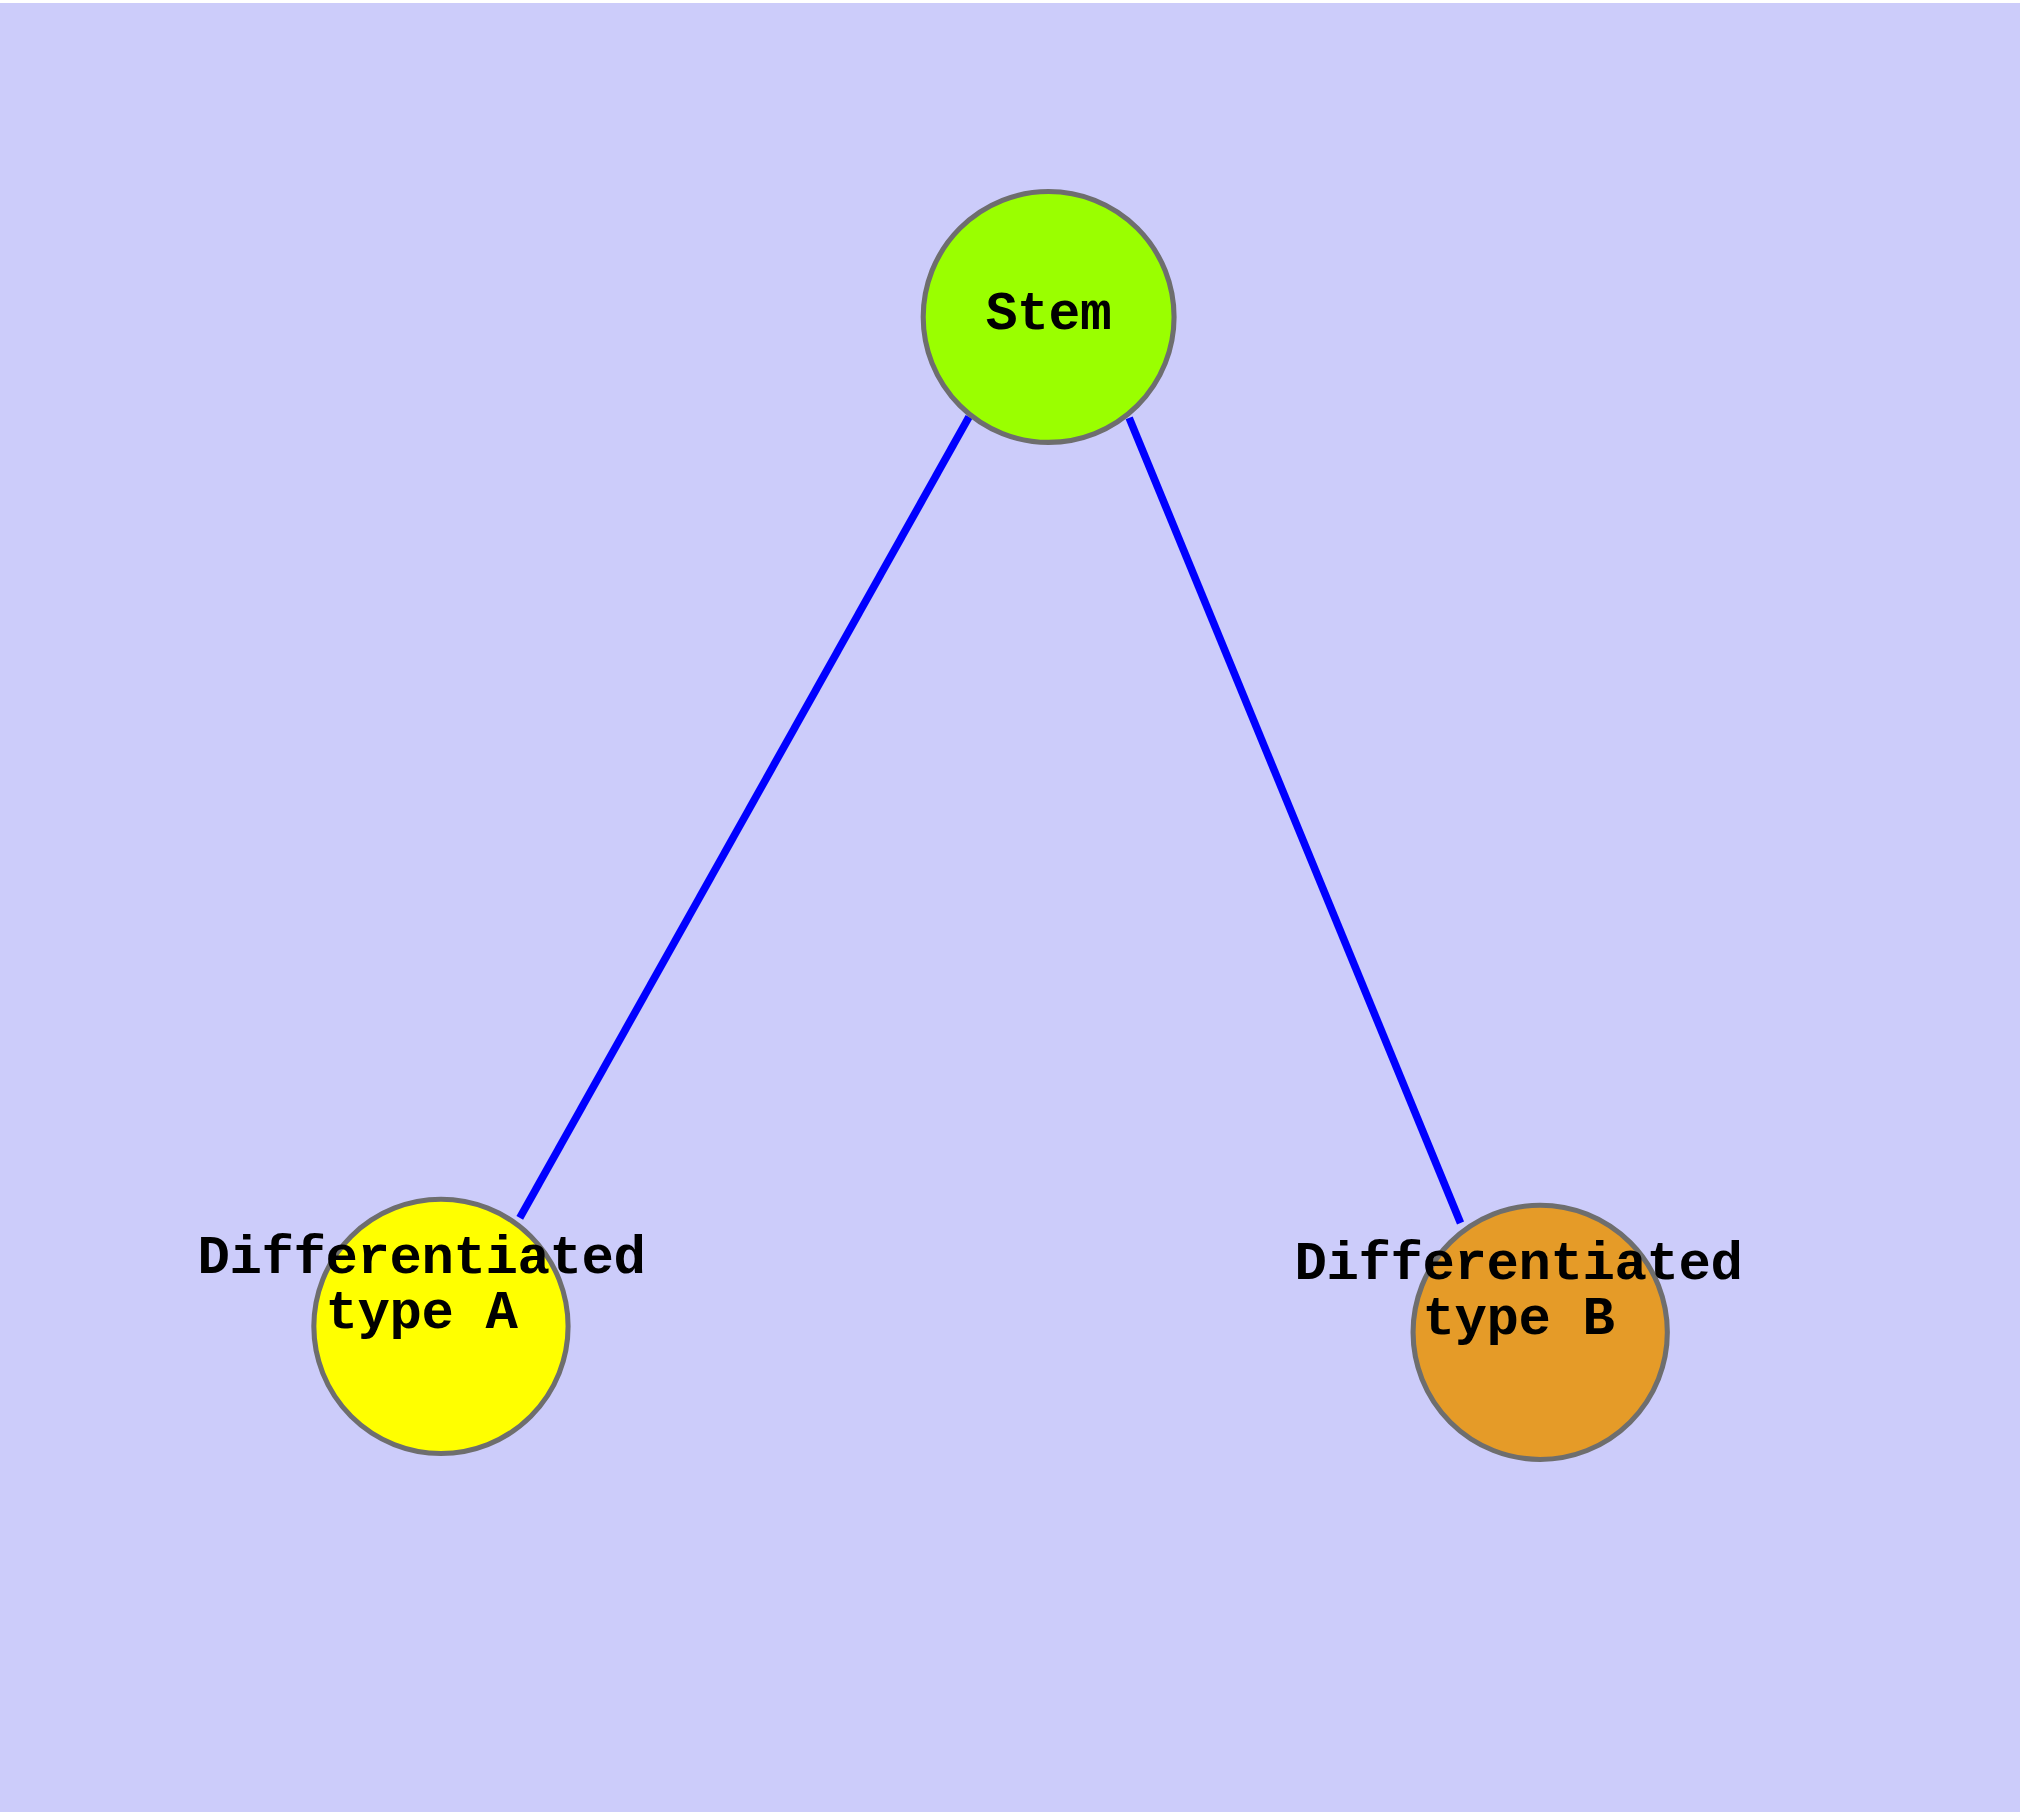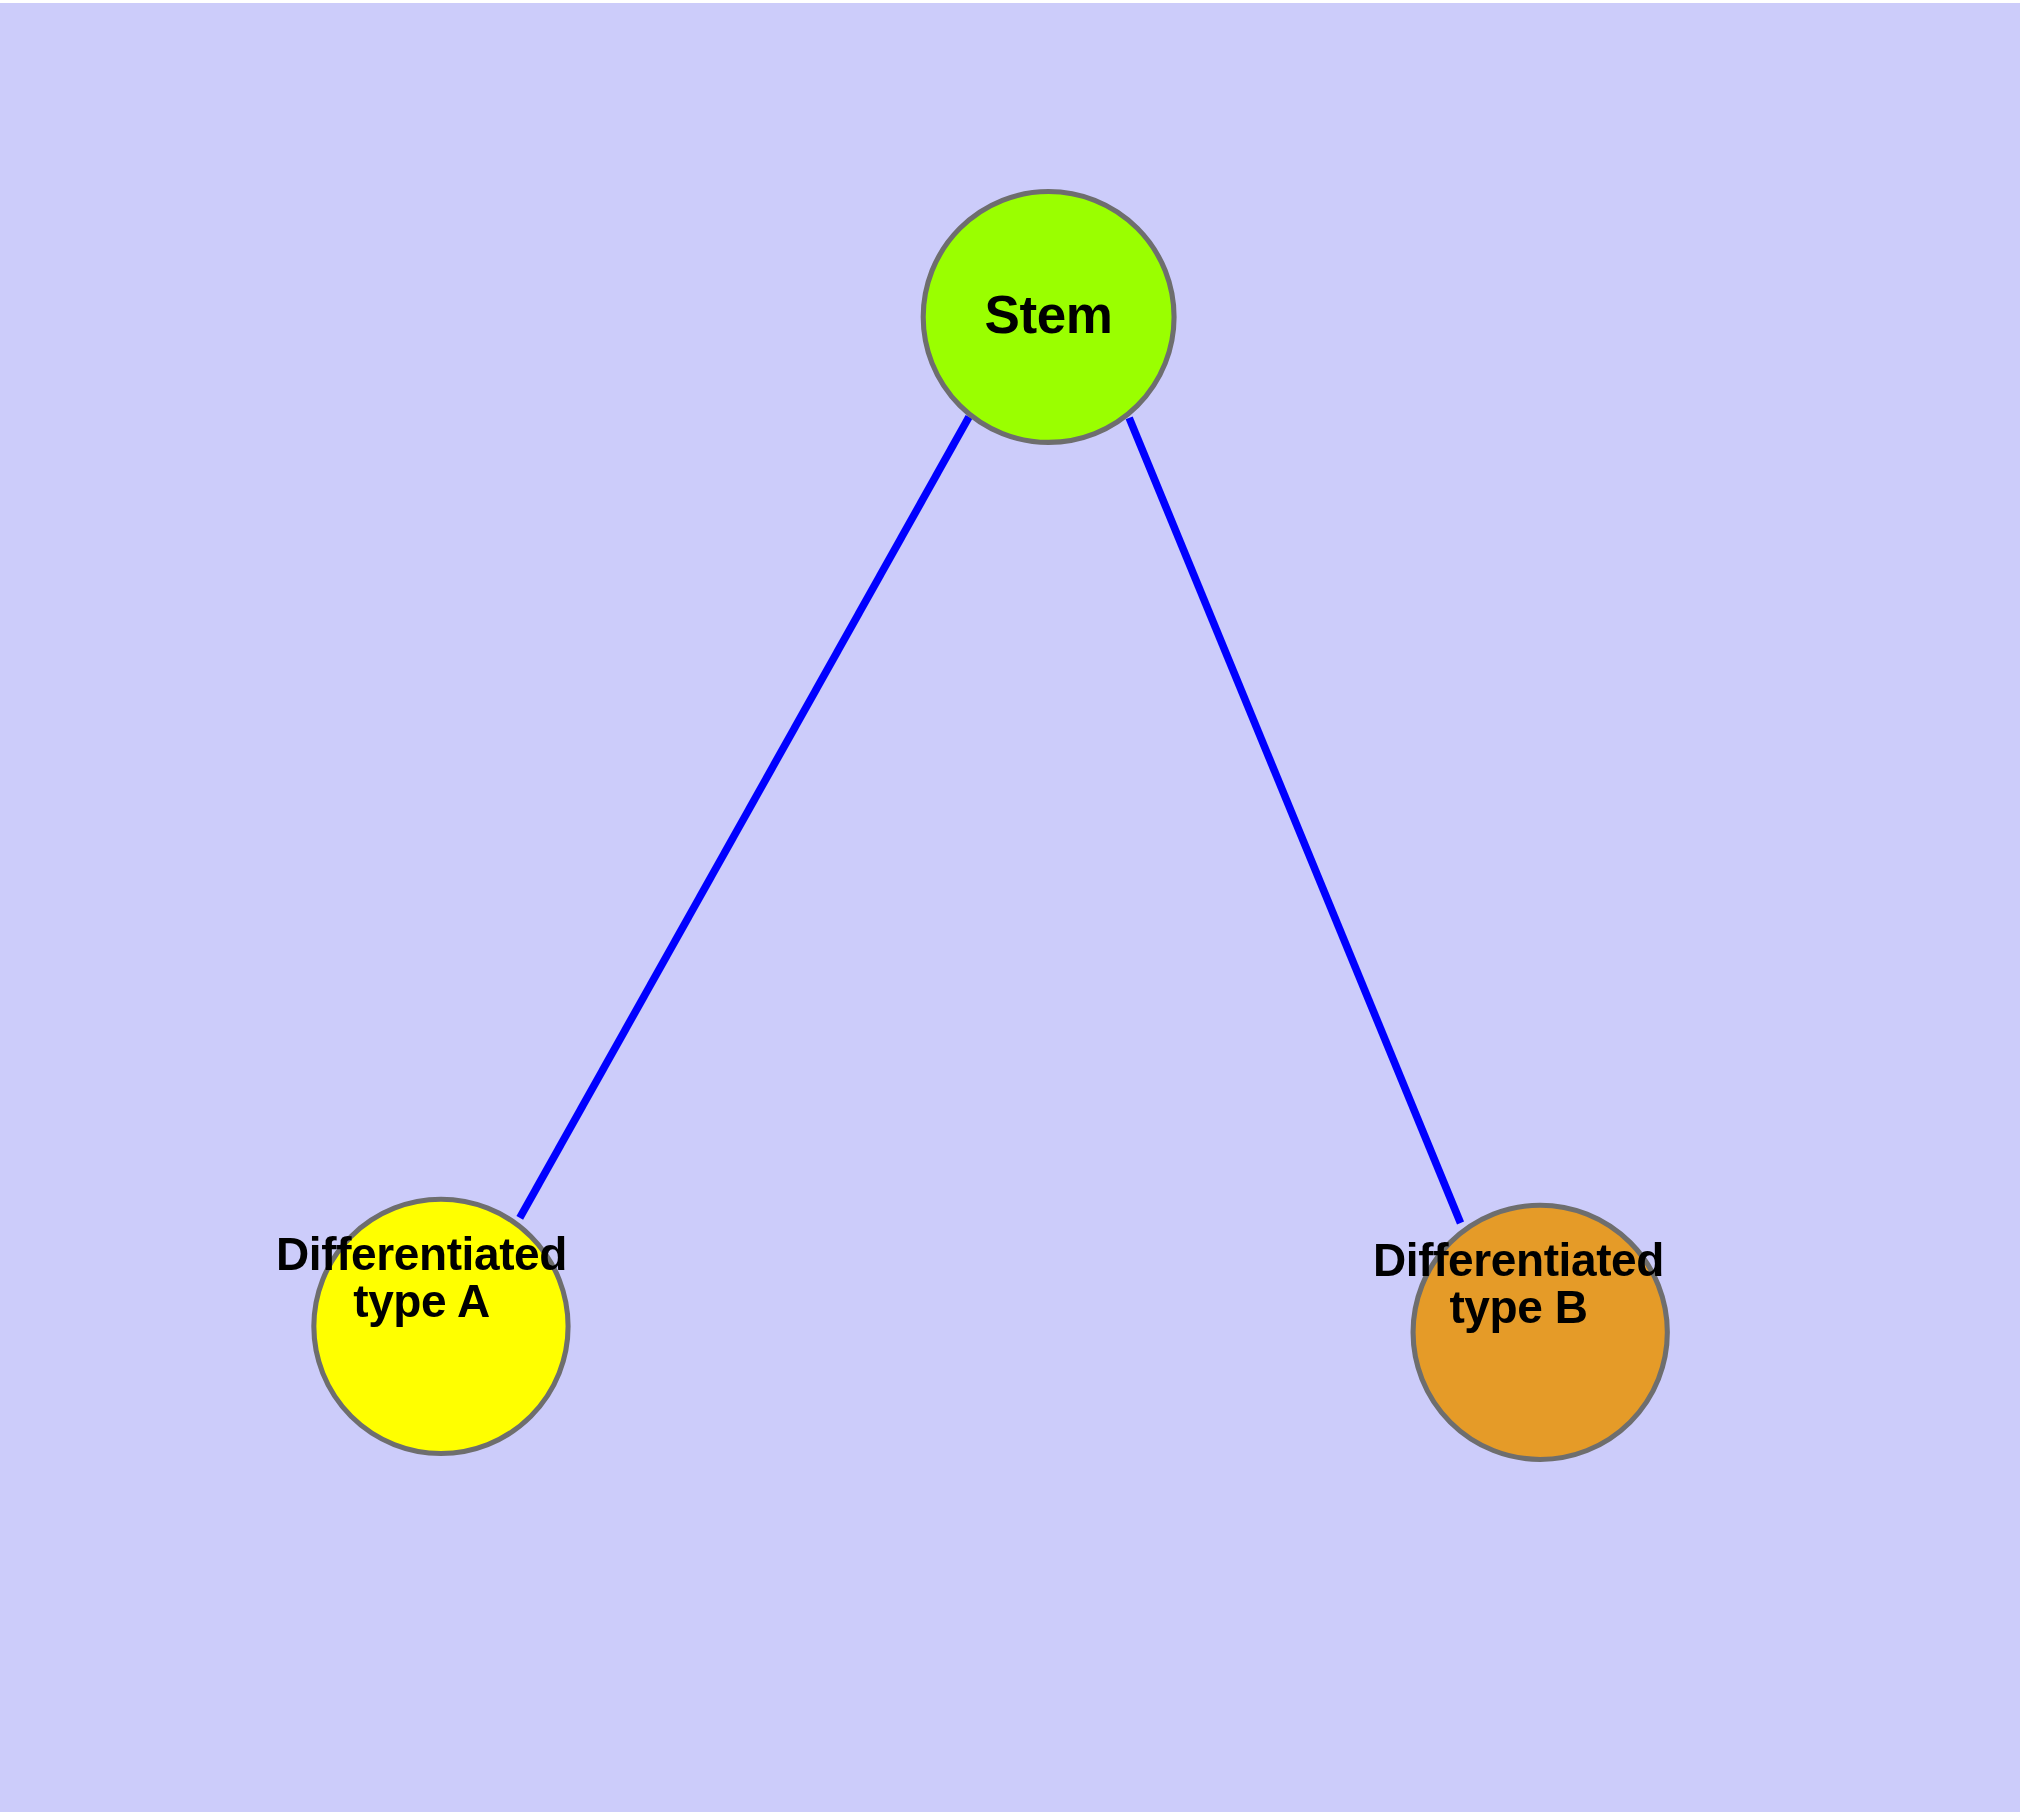--- a/index.html
+++ b/index.html
@@ -6,21 +6,21 @@
   html, body {
     margin: 0;
     padding: 0;
     background: #ffffff;
   }
   #canvas {
     position: relative;
     width: 2021px;
     height: 1812px;
     overflow: hidden;
-    font-family: Liberation Sans, sans-serif;
+    font-family: Liberation Mono, monospace;
   }
   #bg-rect {
     position: absolute;
     left: 0;
     top: 3.4px;
     width: 2021px;
     height: 1809px;
     background: #ccccfa;
   }
   #graph-svg {
@@ -37,21 +37,21 @@
     color: #000000;
     line-height: 1.02;
     white-space: pre;
     pointer-events: none;
     letter-spacing: -0.4px;
   }
   #label-stem {
     font-size: 53px;
   }
   #label-a, #label-b {
-    font-size: 46px;
+    font-size: 54px;
   }
 </style>
 </head>
 <body>
 
 <div id="canvas">
 
   <div id="bg-rect"></div>
 
   <svg id="graph-svg" viewBox="0 0 2384 2138">

